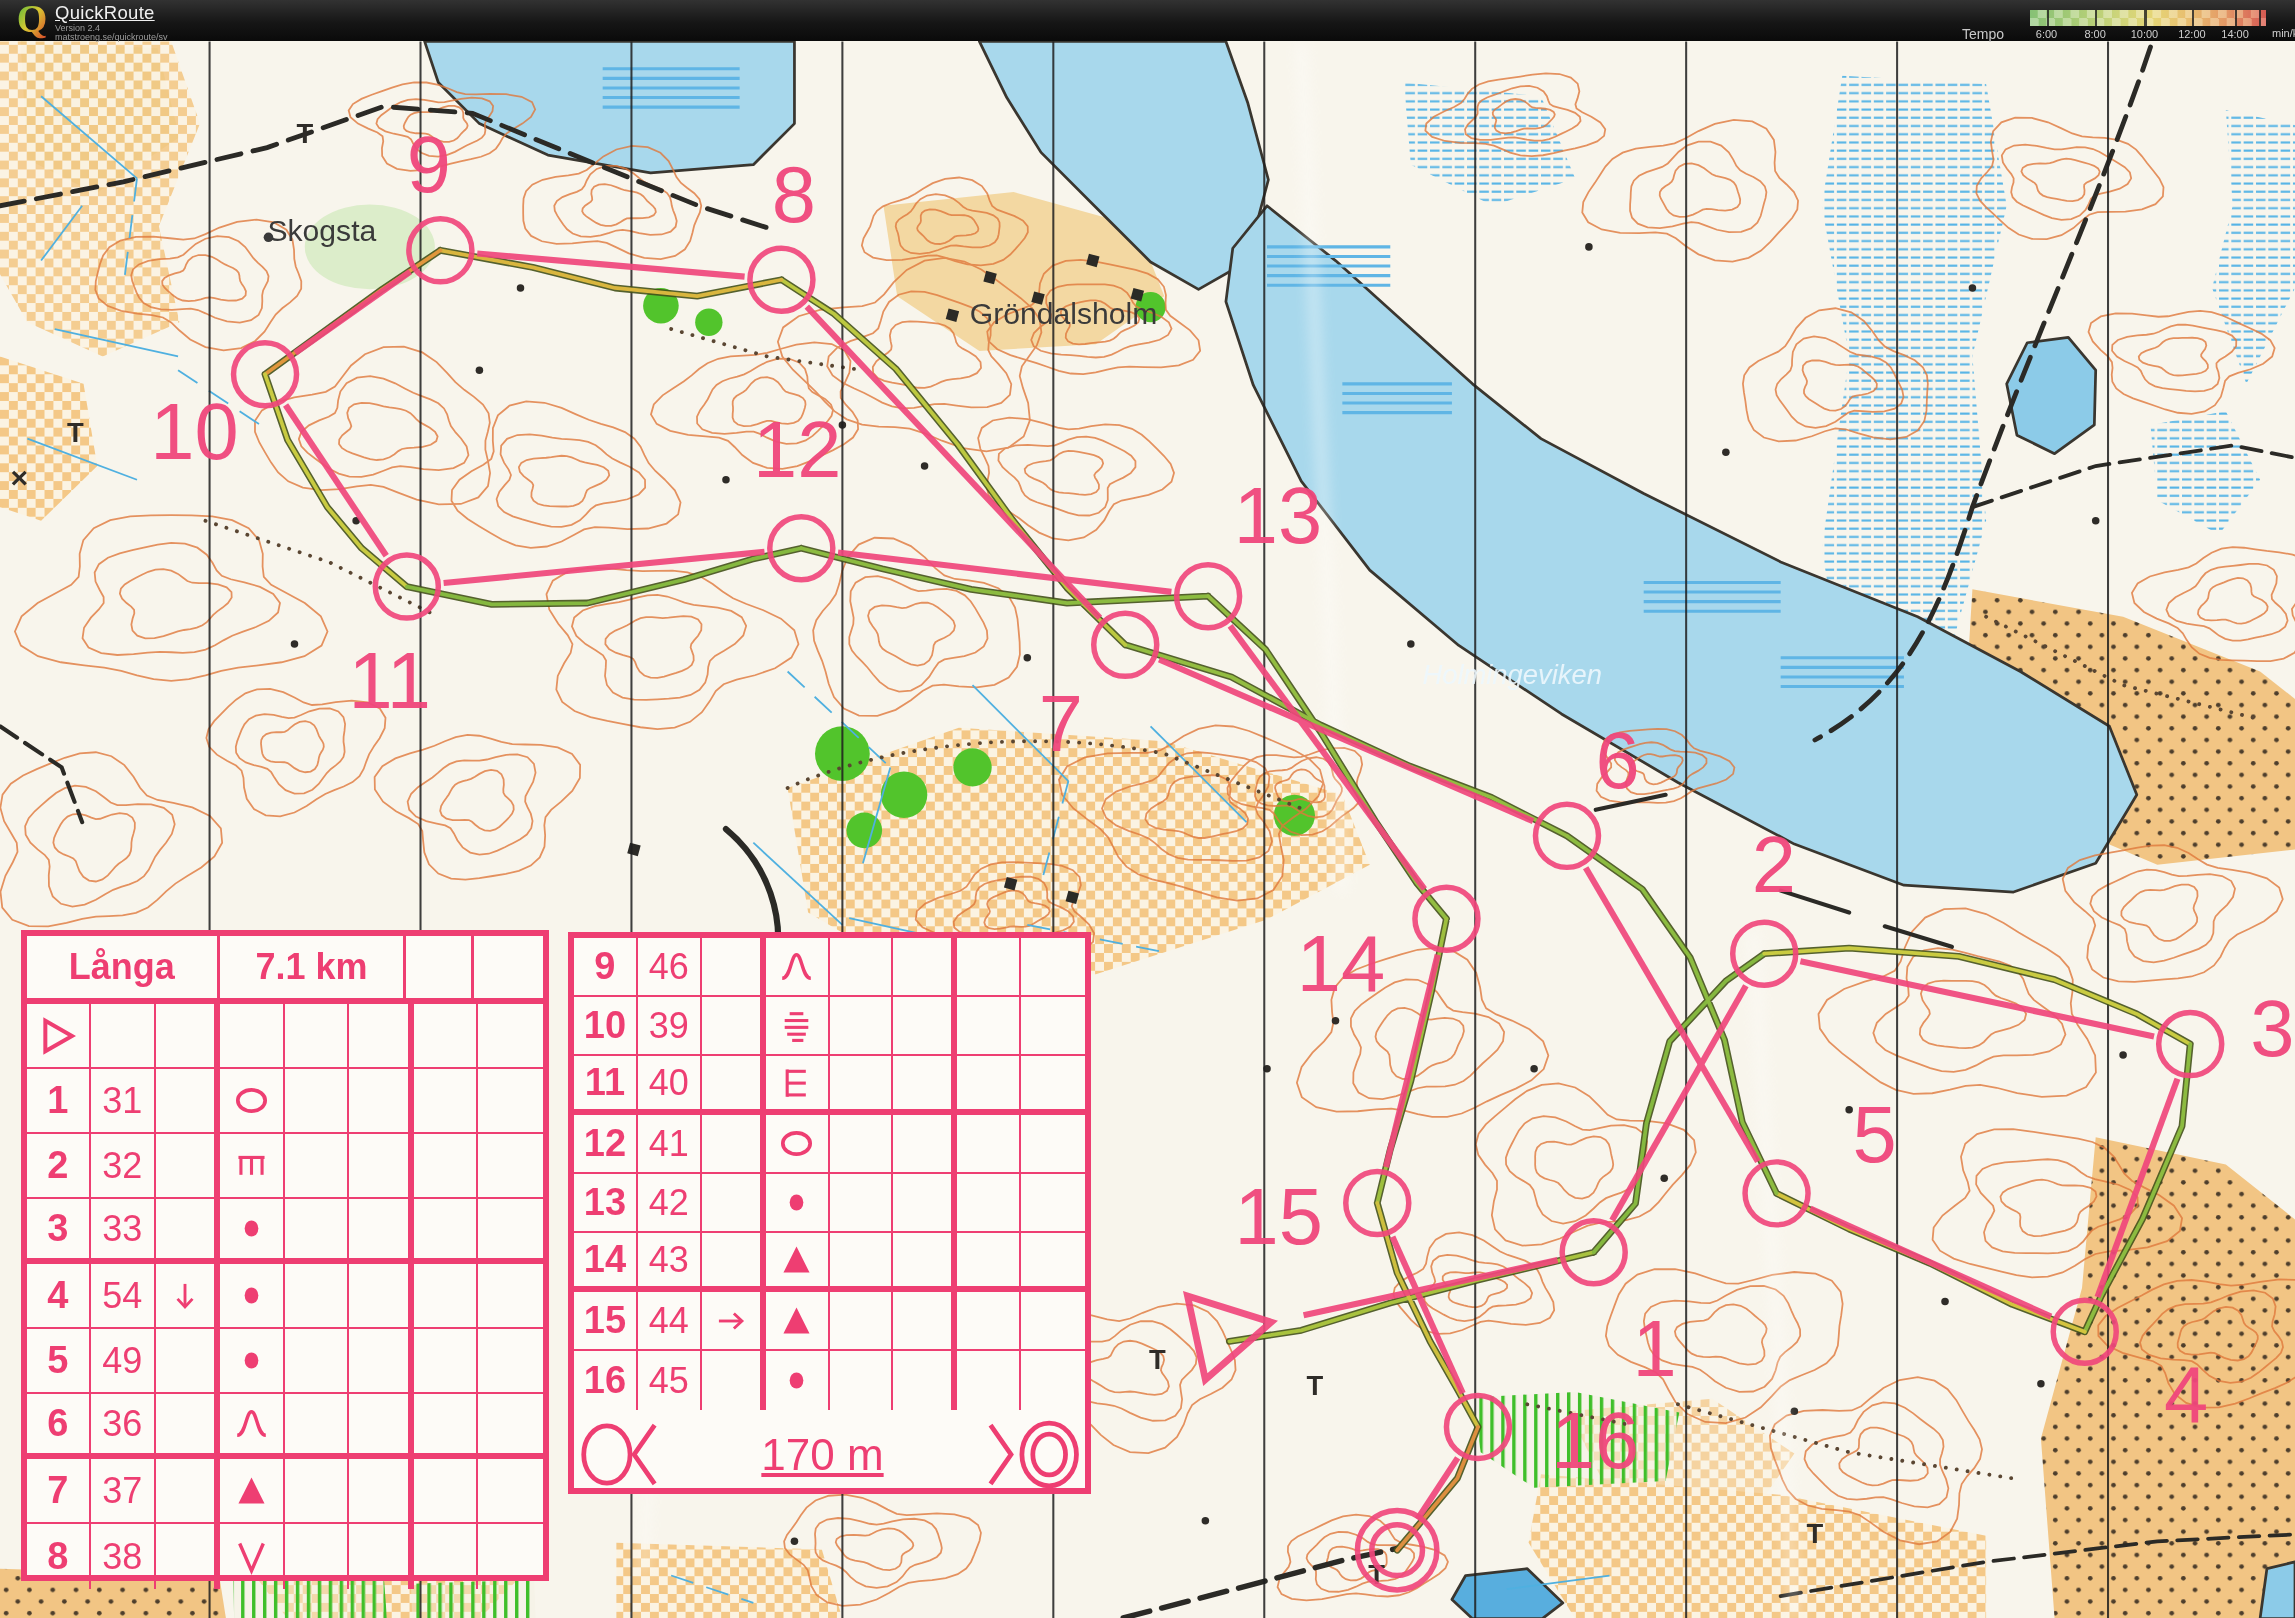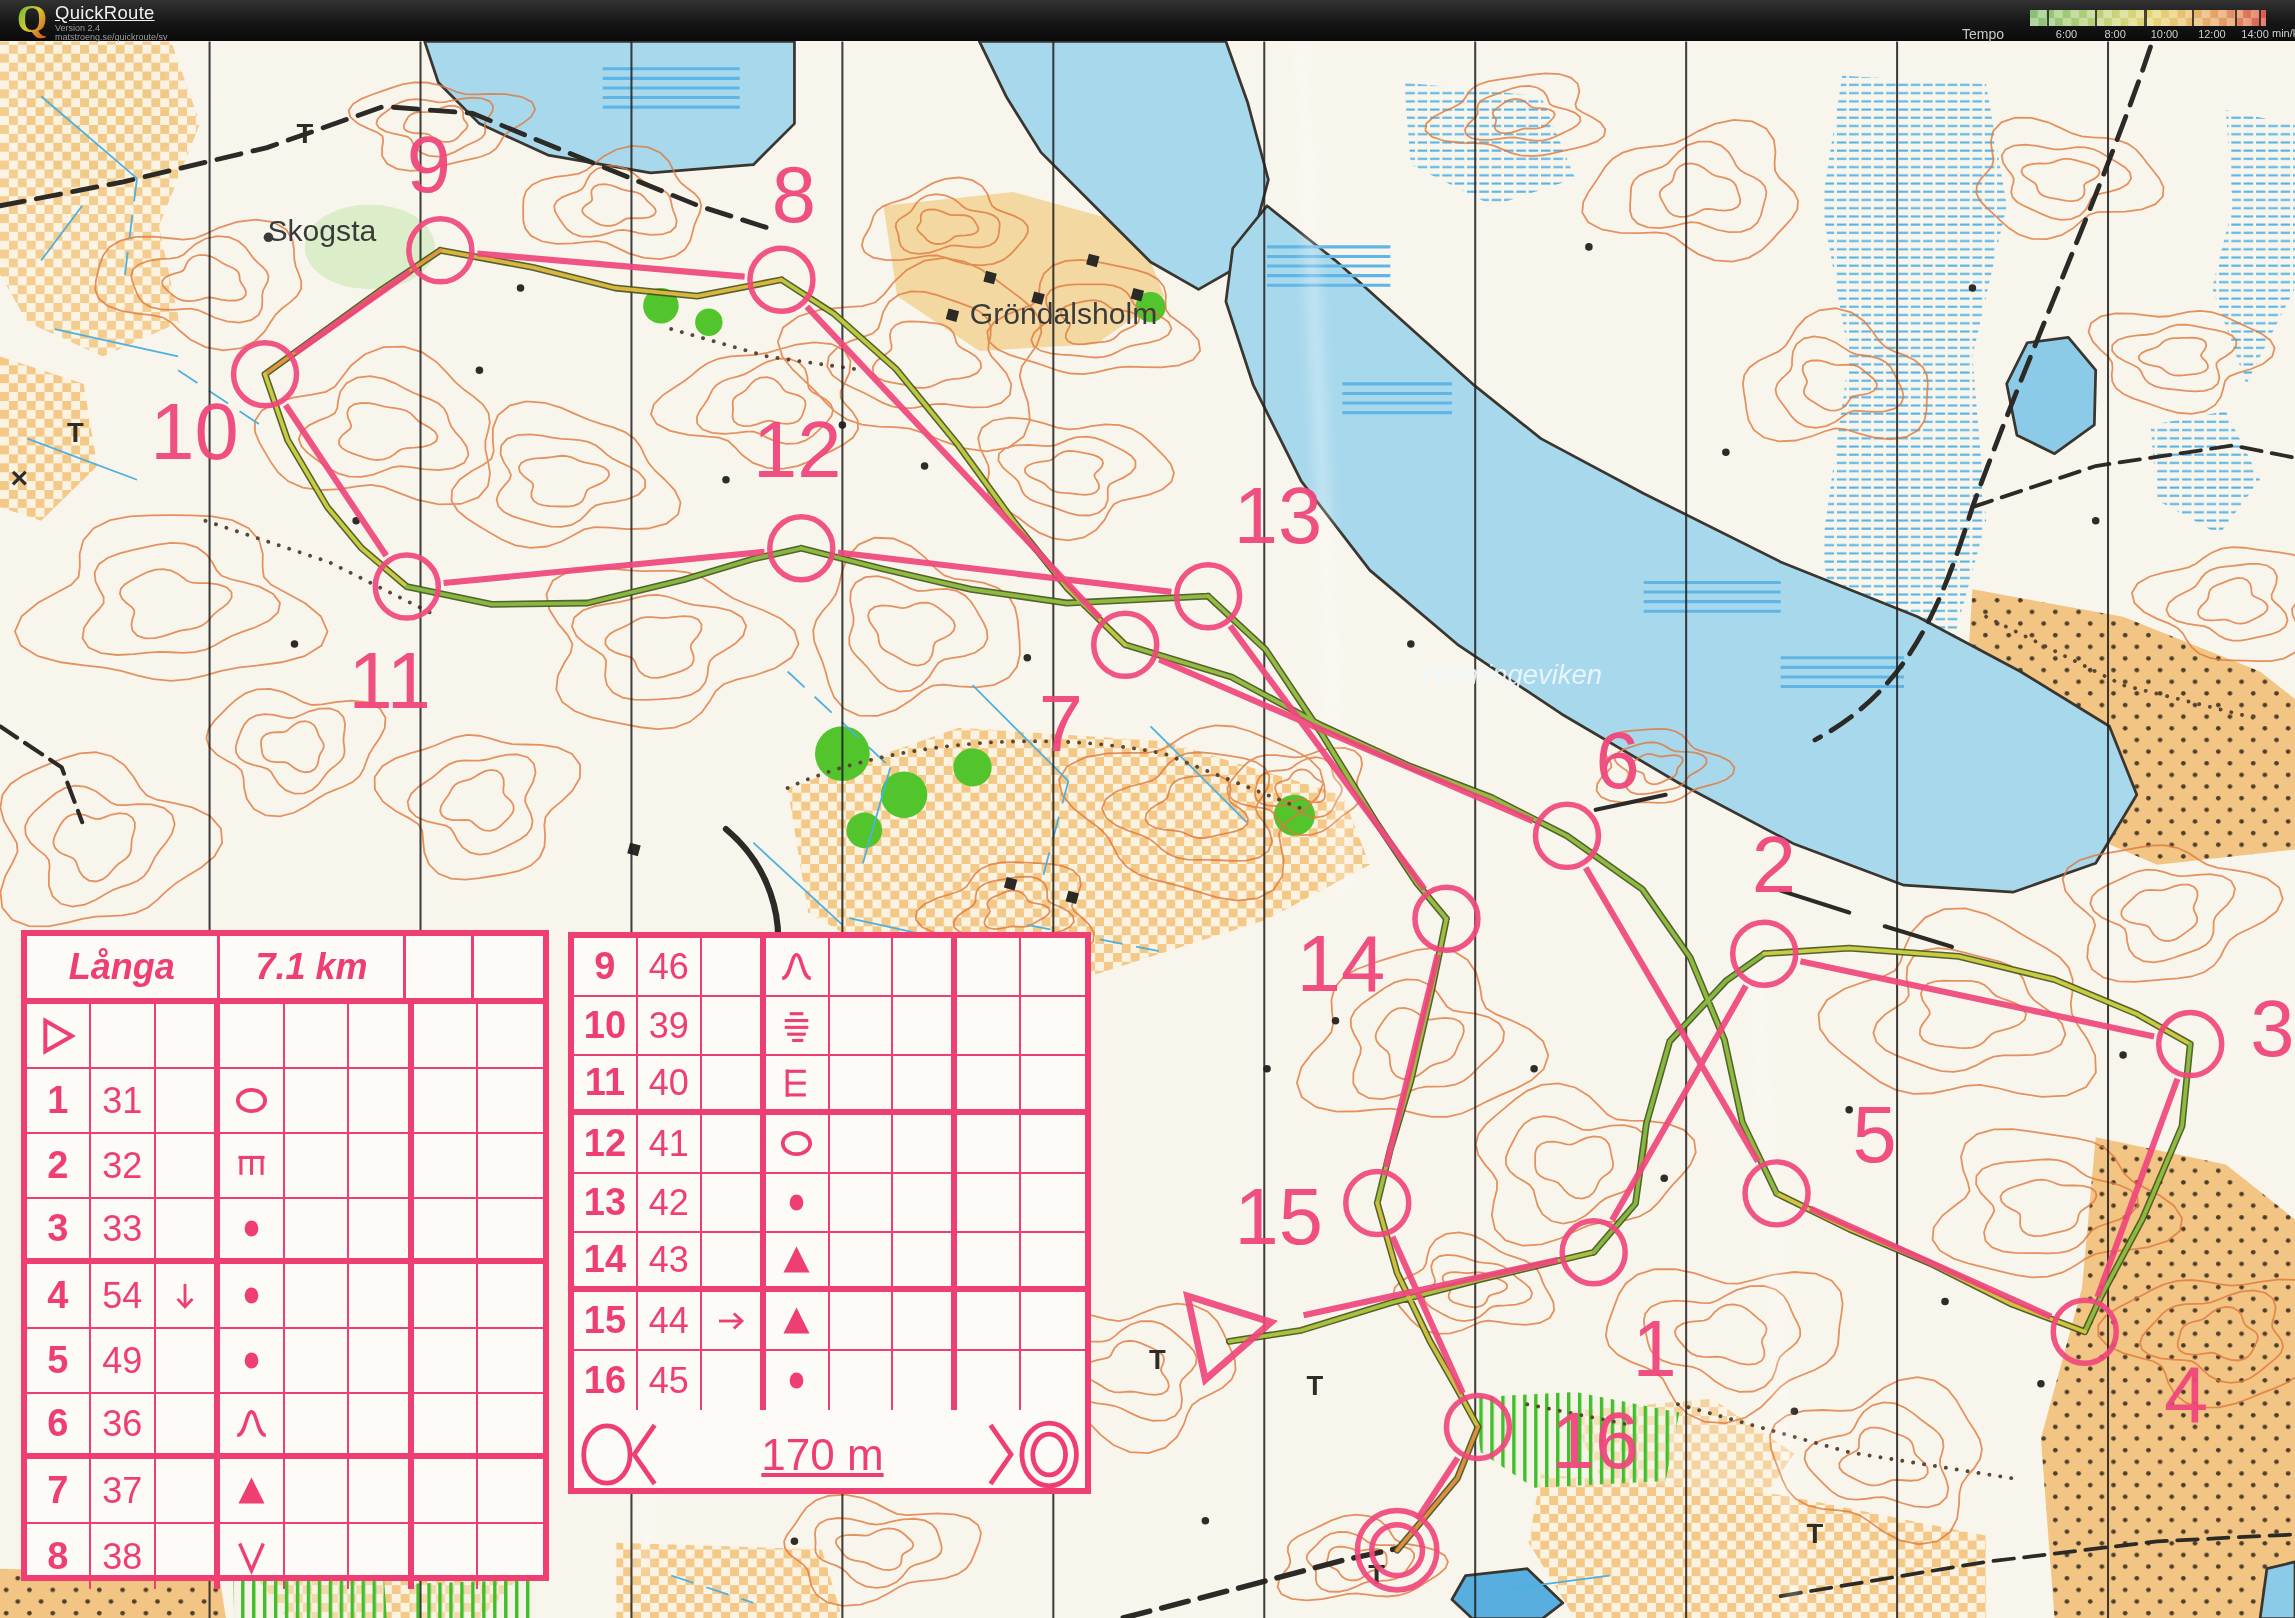--- a/index.html
+++ b/index.html
@@ -12,32 +12,32 @@
   #app-title{position:absolute;left:55px;top:2.1px;color:#f0f0f0;font-size:18.5px;letter-spacing:0.3px;text-decoration:underline;}
   #app-version{position:absolute;left:55px;top:22.6px;color:#9c9c9c;font-size:9px;}
   #app-url{position:absolute;left:55px;top:31.5px;color:#9c9c9c;font-size:9px;}
   #tempo-label{position:absolute;right:291px;top:26px;color:#c8c8c8;font-size:14px;}
   #tempo-scale{position:absolute;left:2030px;top:9.6px;width:236px;height:16.4px;
     background:
       repeating-conic-gradient(rgba(255,255,255,.30) 0% 25%, rgba(0,0,0,.05) 0% 50%) 0 0/16.4px 16.4px,
       linear-gradient(to right,#8cc47c 0%,#a9cd7b 18%,#cdd680 36%,#e6d77c 52%,#e9c276 66%,#e5a06c 82%,#d86058 100%);
     background-blend-mode:overlay;}
   .tempo-tick{position:absolute;top:0;width:2.1px;height:16.4px;background:#1d1d1d;opacity:.8;}
-  .tempo-tick-label{position:absolute;top:18px;transform:translateX(-50%);color:#cfcfcf;font-size:11px;margin-left:20px;}
+  .tempo-tick-label{position:absolute;top:18px;transform:translateX(-50%);color:#cfcfcf;font-size:11px;}
   #tempo-unit{position:absolute;left:2272px;top:27px;color:#cfcfcf;font-size:11px;}
   
   #map-svg{position:absolute;left:0;top:0;z-index:1;}
   
   .cd-table{position:absolute;z-index:20;background:#fdfbf7;border:6.9px solid #ee3e72;
             box-sizing:border-box;color:#ee3e72;}
   #cd-left{left:20.6px;top:930px;width:528px;height:651px;}
   #cd-right{left:568px;top:932px;width:523px;height:562px;}
   .cd-header{display:flex;height:62px;border-bottom:6.2px solid #ee3e72;}
   .cd-header>div{display:flex;align-items:center;justify-content:center;
-                 font-size:36px;font-weight:bold;box-sizing:border-box;font-style:italic;}
+                 font-size:36px;font-weight:bold;box-sizing:border-box;}
   .cd-hname{width:37.5%;border-right:3.4px solid #ee3e72;}
   .cd-hlen{width:36%;border-right:3.4px solid #ee3e72;}
   .cd-hblank1{width:13.25%;border-right:3.4px solid #ee3e72;}
   .cd-hblank2{width:13.25%;}
   .cd-row{display:flex;box-sizing:border-box;border-bottom:2.7px solid #ee3e72;}
   .cd-row.thick{border-bottom:6.2px solid #ee3e72;}
   .cd-row:last-child{border-bottom:none;}
   .cd-cell{width:12.5%;box-sizing:border-box;border-right:2.7px solid #ee3e72;
            display:flex;align-items:center;justify-content:center;overflow:hidden;}
   .cd-cell:nth-child(3),.cd-cell:nth-child(6){border-right-width:6.2px;}

